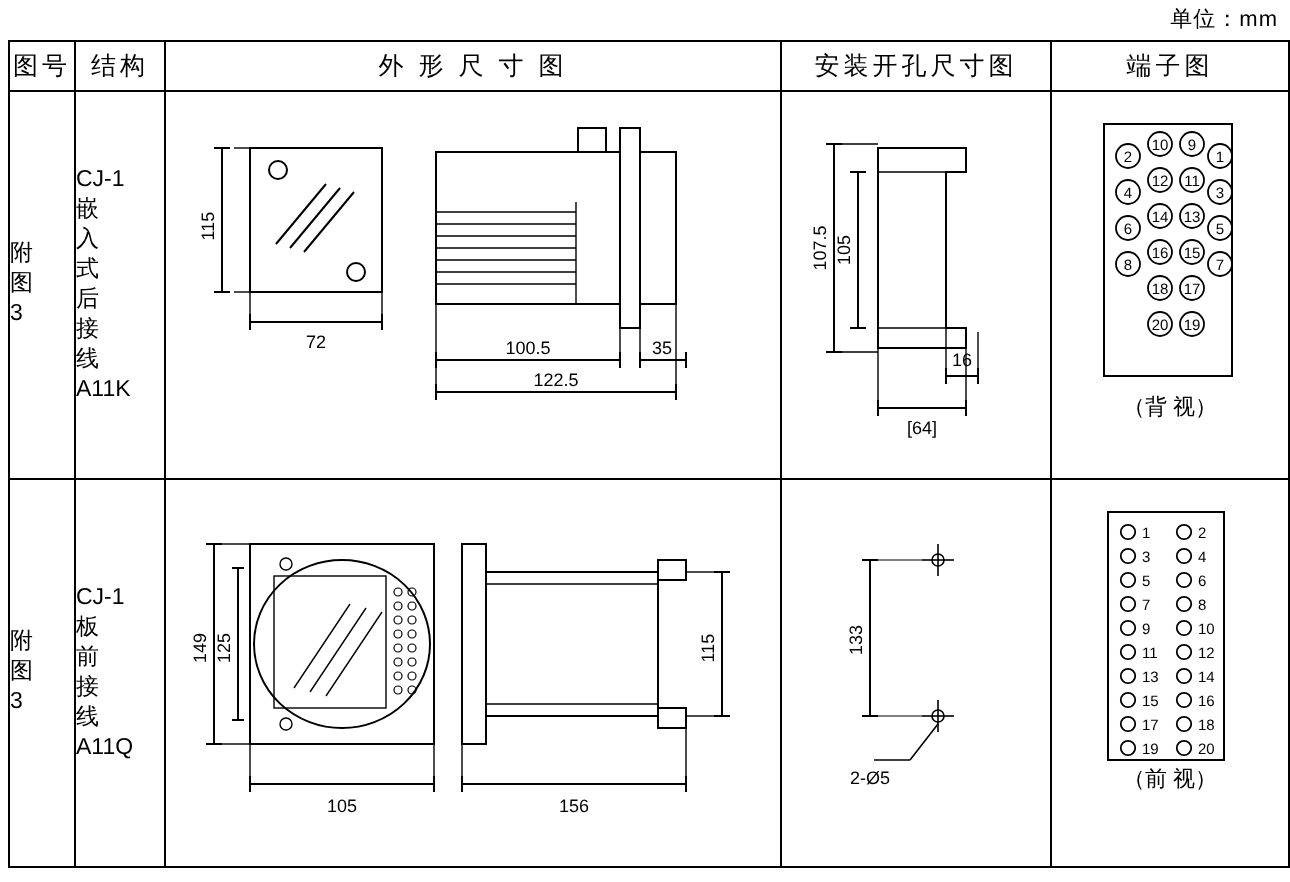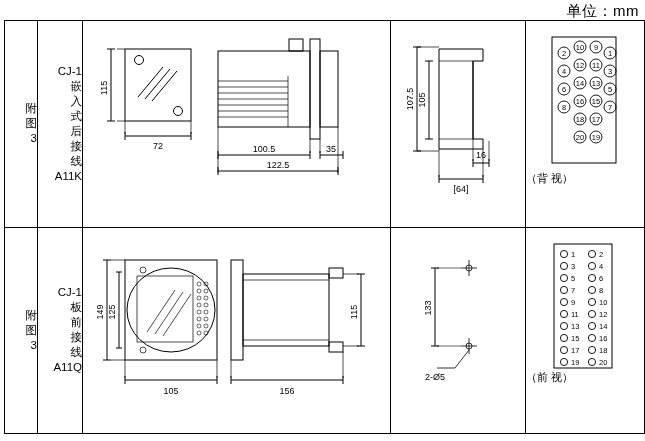--- a/index.html
+++ b/index.html
@@ -12,21 +12,21 @@
     width: 645px;
     height: 441px;
     position: relative;
     overflow: hidden;
     color: #000;
   }
   .unit-label {
     position: absolute;
     right: 6px;
     top: 2px;
-    font-size: 15px;
+    font-size: 11px;
     letter-spacing: 0.5px;
   }
   table.main {
     position: absolute;
     left: 4px;
     top: 20px;
     width: 637px;
     height: 414px;
     border-collapse: collapse;
     table-layout: fixed;
@@ -51,48 +51,55 @@
 
   .rowcell {
     height: 190px;
     position: relative;
   }
 
   .vtext {
     font-size: 11.5px;
     line-height: 15px;
     display: block;
-    text-align: right;
+    text-align: left;
   }
 
   .cellbox {
     position: relative;
     width: 100%;
     height: 100%;
   }
   svg { display: block; }
   .svgwrap {
     position: absolute;
     left: 0; top: 0;
   }
   .cap {
     position: absolute;
     width: 100%;
-    text-align: left;
+    text-align: center;
     font-size: 11px;
   }
   text { font-family: "Liberation Sans", sans-serif; }
 </style>
 </head>
 <body>
 
 <div class="unit-label">单位：mm</div>
 
 <table class="main">
   <tbody>
+      <tr>
+    <th class="hdr col-num">图号</th>
+    <th class="hdr col-struct">结构</th>
+    <th class="hdr col-outline">外 形 尺 寸 图</th>
+    <th class="hdr col-mount">安装开孔尺寸图</th>
+    <th class="hdr col-term">端子图</th>
+  </tr>
 
   <tr>
     <td class="rowcell col-num">
       <span class="vtext">附</span>
       <span class="vtext">图</span>
       <span class="vtext">3</span>
     </td>
     <td class="rowcell col-struct">
       <span class="vtext">CJ-1</span>
       <span class="vtext">嵌</span>

